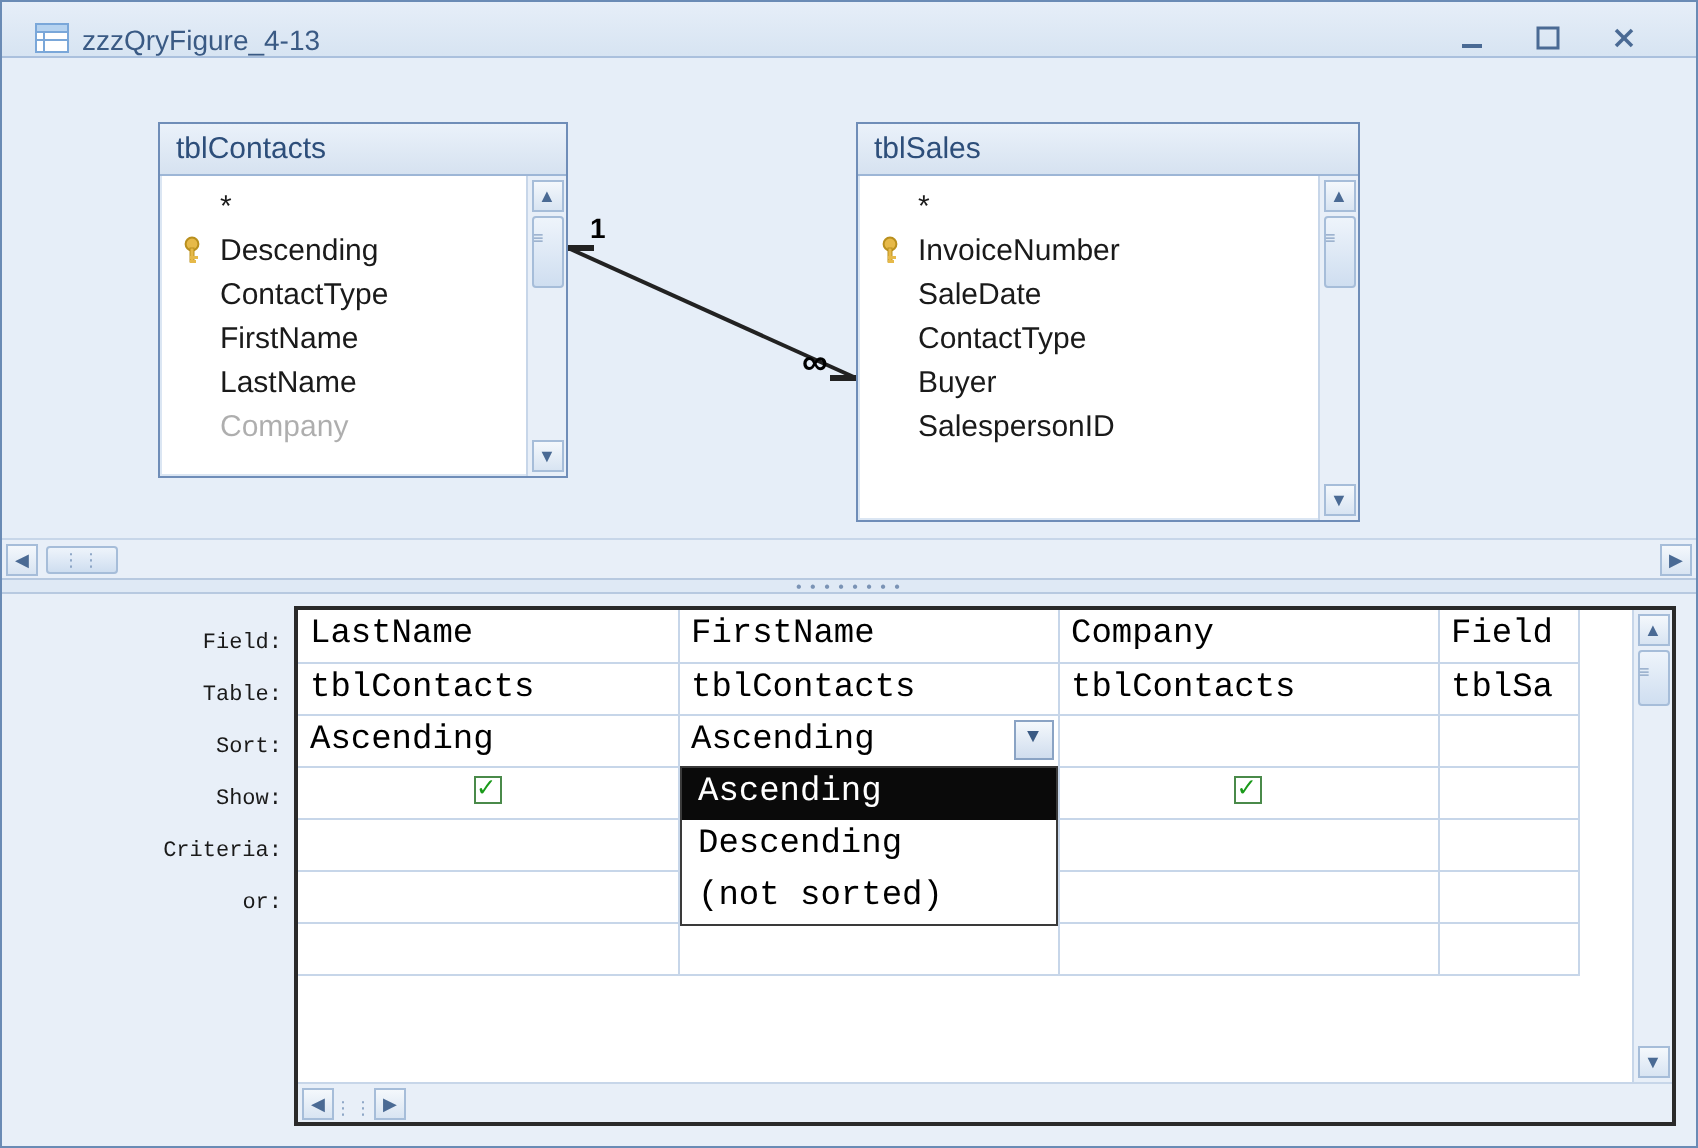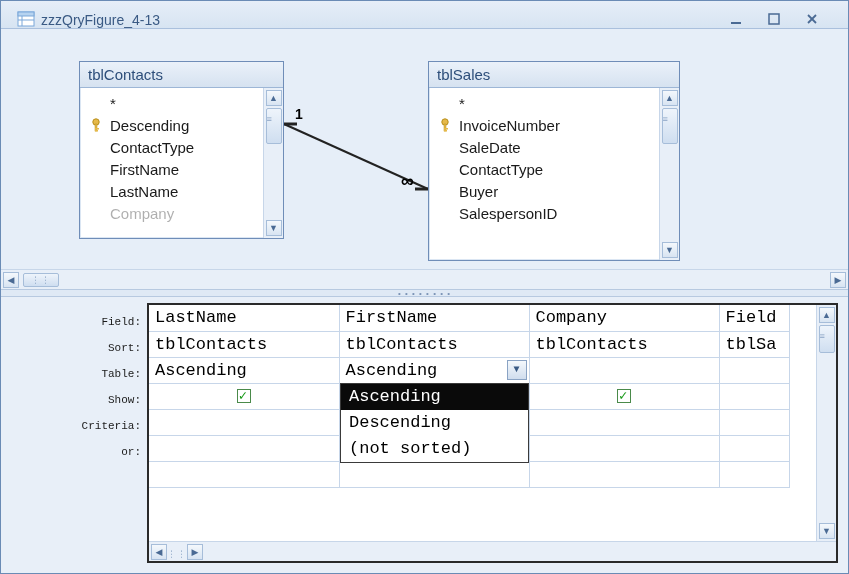--- a/index.html
+++ b/index.html
@@ -392,22 +392,22 @@
       <div class="htrack"></div>
       <div class="scroll-btn">▶</div>
     </div>
   </div>
 
   <div class="splitter">• • • • • • • •</div>
 
   <div class="lower-pane">
     <div class="row-labels">
       <div>Field:</div>
+      <div>Table:</div>
       <div>Sort:</div>
-      <div>Table:</div>
       <div>Show:</div>
       <div>Criteria:</div>
       <div>or:</div>
     </div>
 
     <div class="grid-wrap">
       <div class="grid-body">
         <div style="flex:1; overflow:hidden; position:relative;">
         <table class="grid-table">
           <tbody>

